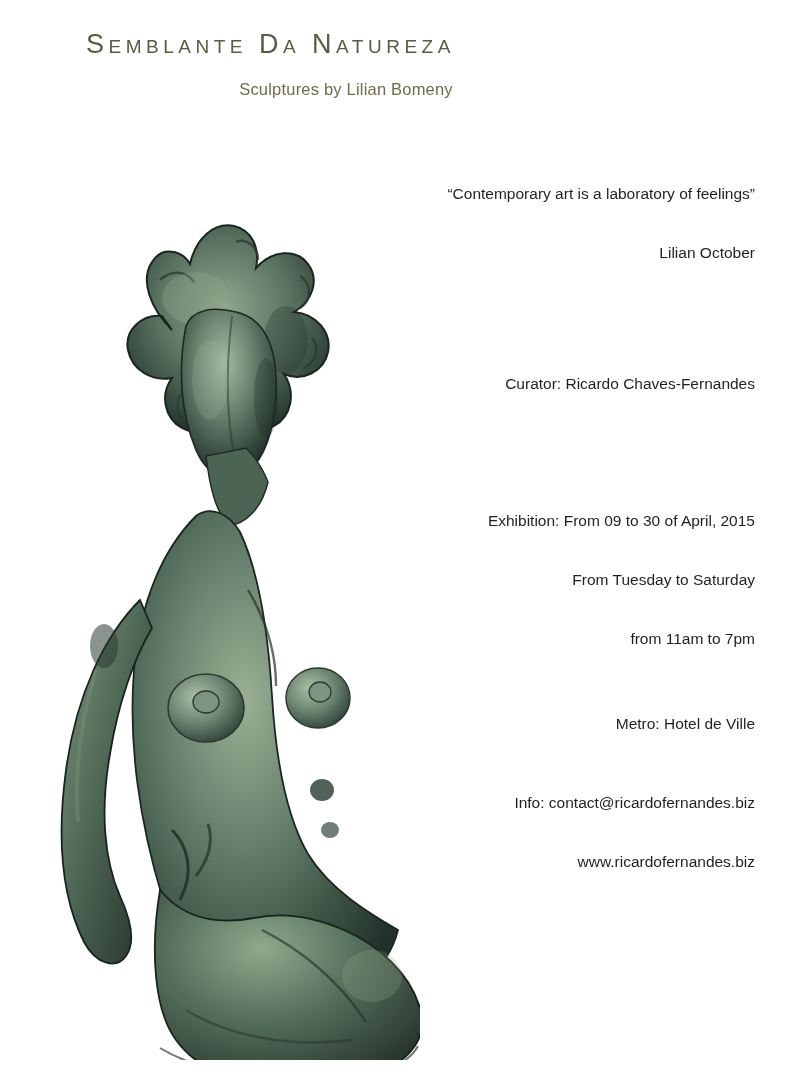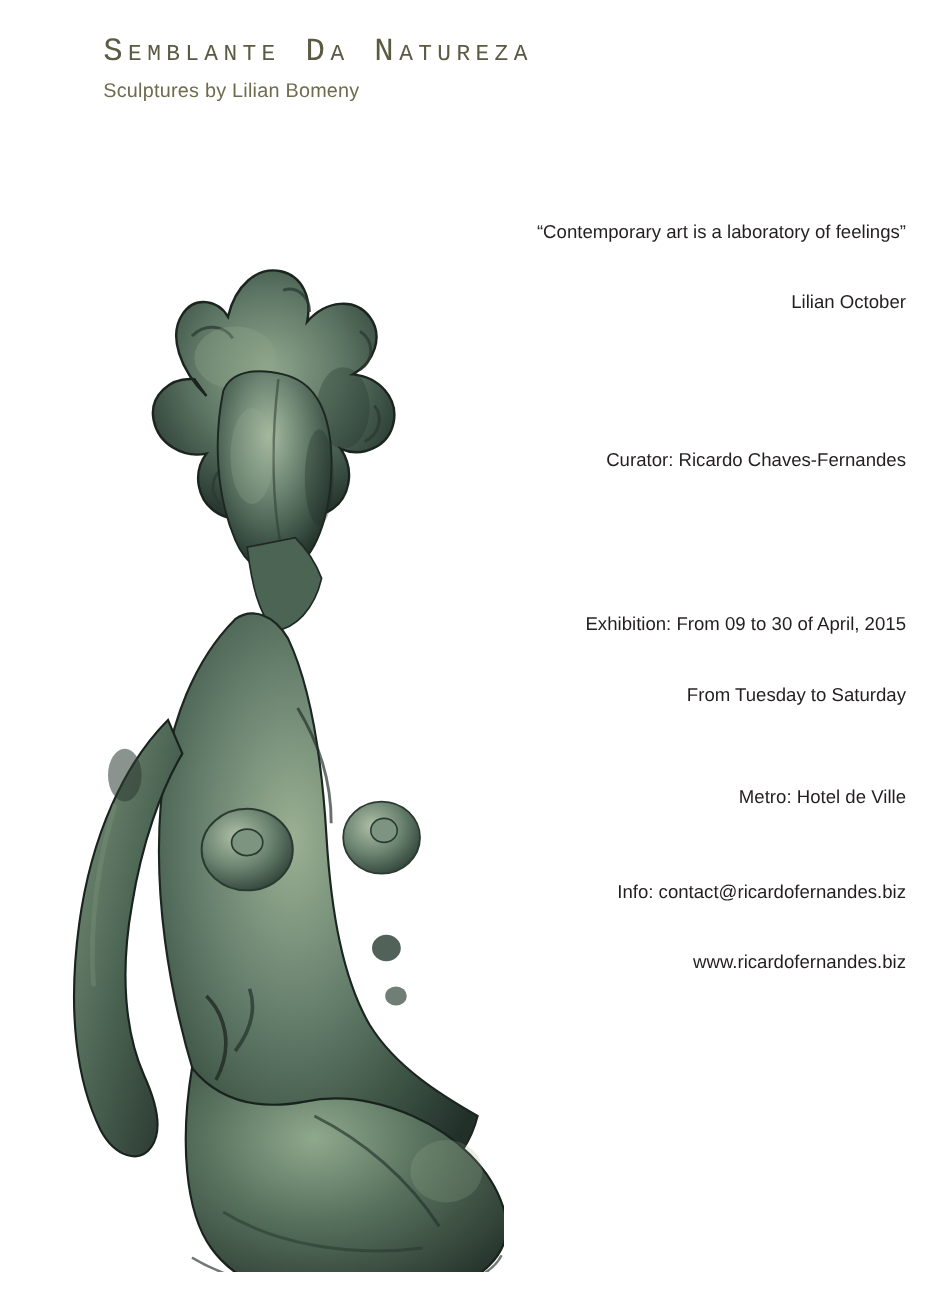--- a/index.html
+++ b/index.html
@@ -17,34 +17,35 @@
   }
 
   
   #header {
     position: absolute;
     left: 86px;
     top: 30px;
     width: 520px;
   }
   #exhibition-title {
-    font-family: Liberation Mono, monospace;
+    font-family: Liberation Sans, sans-serif;
     font-size: 27px;
     letter-spacing: 4.5px;
     color: #5b5a43;
     font-variant: small-caps;
     text-transform: capitalize;
     white-space: nowrap;
     line-height: 1.1;
   }
   #exhibition-subtitle {
-    margin-top: 7px;
+    margin-top: 20px;
     font-size: 16.5px;
     color: #6f6b4e;
     letter-spacing: 0.2px;
+    text-align: center;
   }
 
   
   #sculpture-figure {
     position: absolute;
     left: 0px;
     top: 130px;
     width: 420px;
     height: 930px;
   }
@@ -236,20 +237,21 @@
 
 
   <div class="spacer-md"></div>
 
 
   <div class="spacer-md"></div>
 
   <div class="info-block">
     <span class="line">Exhibition: From 09 to 30 of April, 2015</span>
     <span class="line">From Tuesday to Saturday</span>
+    <span class="line">from 11am to 7pm</span>
   </div>
 
   <div class="spacer-md"></div>
 
   <div class="info-block">
     <span class="line">Metro: Hotel de Ville</span>
   </div>
 
   <div class="spacer-sm"></div>
 

